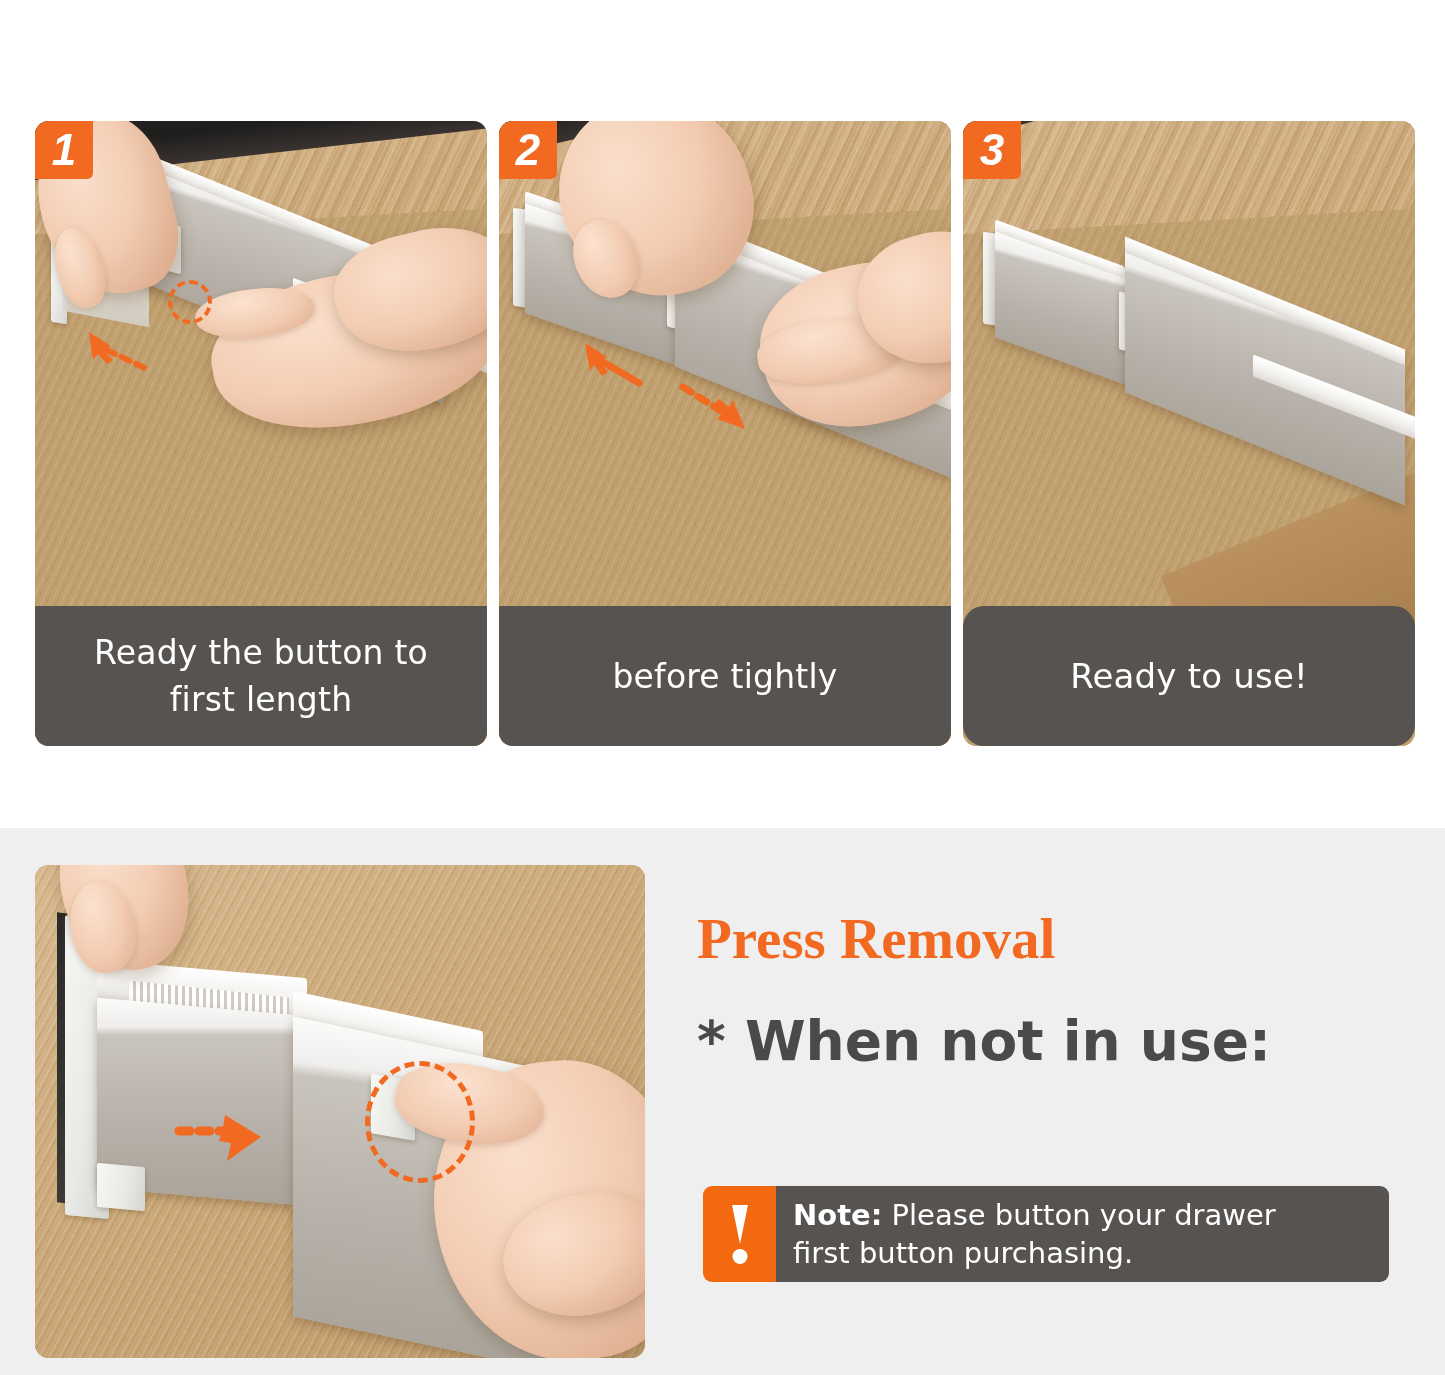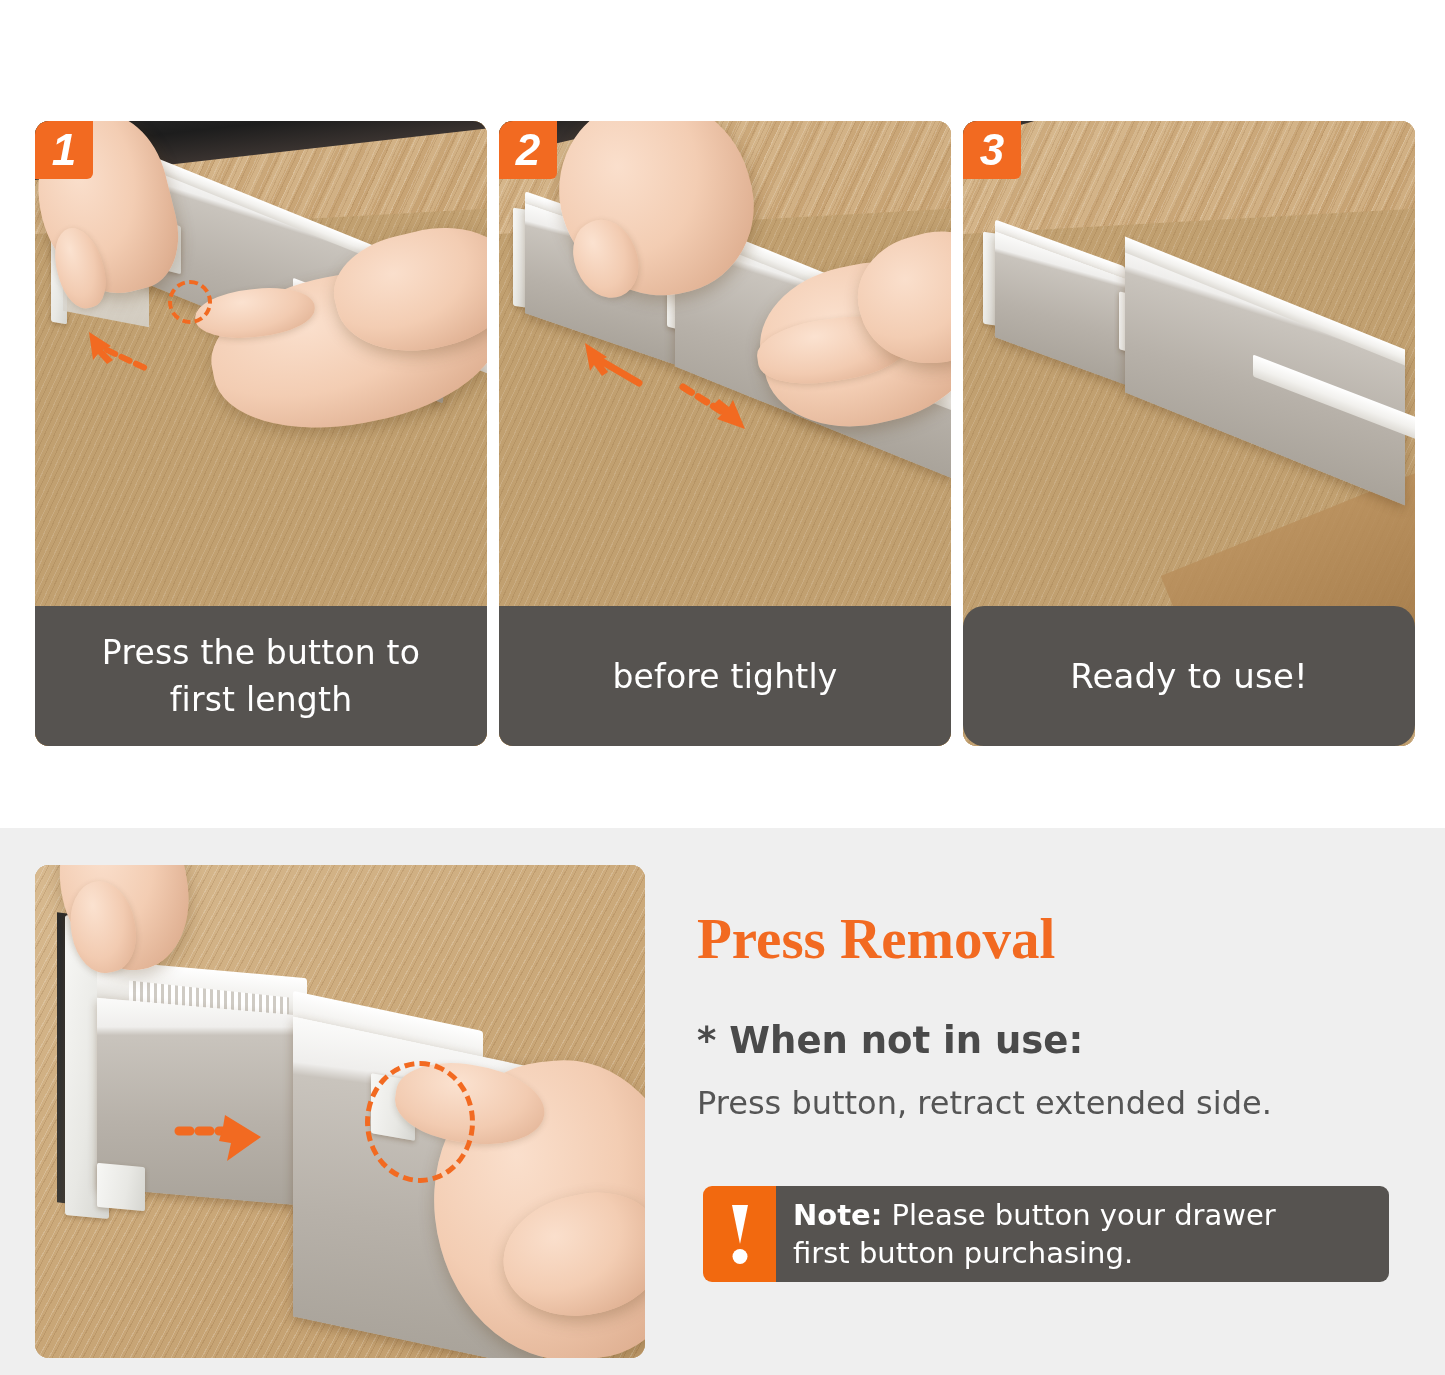--- a/index.html
+++ b/index.html
@@ -191,21 +191,21 @@
     font-size: 57px;
     line-height: 66px;
     color: #F26A21;
     white-space: nowrap;
   }
 
   .h-when {
     margin-top: 42px;
     font-family: "DejaVu Sans", sans-serif;
     font-weight: bold;
-    font-size: 37px;
+    font-size: 55px;
     line-height: 54px;
     color: #4A4A4A;
     white-space: nowrap;
   }
 
   .sub-press {
     margin-top: 14px;
     font-family: "DejaVu Sans", sans-serif;
     font-weight: 400;
     font-size: 32px;
@@ -295,21 +295,21 @@
 
         <svg class="arrow-svg" style="left:48px; top:205px;" width="80" height="50" viewBox="0 0 80 50">
           <path d="M6 6 L28 20 L20 24 L30 34 L24 38 L15 28 L10 34 Z" fill="#F26A21"></path>
           <line x1="24" y1="24" x2="62" y2="42" stroke="#F26A21" stroke-width="6" stroke-dasharray="9 7" stroke-linecap="round"></line>
         </svg>
 
         <div class="badge">1</div>
 
         <div class="caption">
           <div>
-            <div>Press the button to</div>
+            <div>Ready the button to</div>
             <div>first length</div>
           </div>
         </div>
       </div>
 
       <div class="panel">
         <div class="wood"></div>
         <div class="dark-edge" style="left:-30%; top:-10%; width:90%; height:13%; transform:rotate(-13deg);"></div>
         <div class="wood-floor"></div>
         <div class="wood-rim"></div>
@@ -422,21 +422,20 @@
 
       <svg class="arrow-svg" style="left:138px; top:248px;" width="96" height="58" viewBox="0 0 96 58">
         <line x1="6" y1="18" x2="50" y2="18" stroke="#F26A21" stroke-width="9" stroke-dasharray="11 9" stroke-linecap="round"></line>
         <path d="M52 2 L88 24 L54 48 L58 30 L46 28 L50 14 Z" fill="#F26A21"></path>
       </svg>
     </div>
 
     <div class="right-col">
       <div class="h-easy">Press Removal</div>
       <div class="h-when">* When not in use:</div>
-      <div class="sub-press">Press button, retract extended side.</div>
     </div>
   </div>
 
   <div class="note-box">
     <div class="note-icon-block">
       <div class="excl-bar"></div>
       <div class="excl-dot"></div>
     </div>
     <div class="note-body">
       <div>

